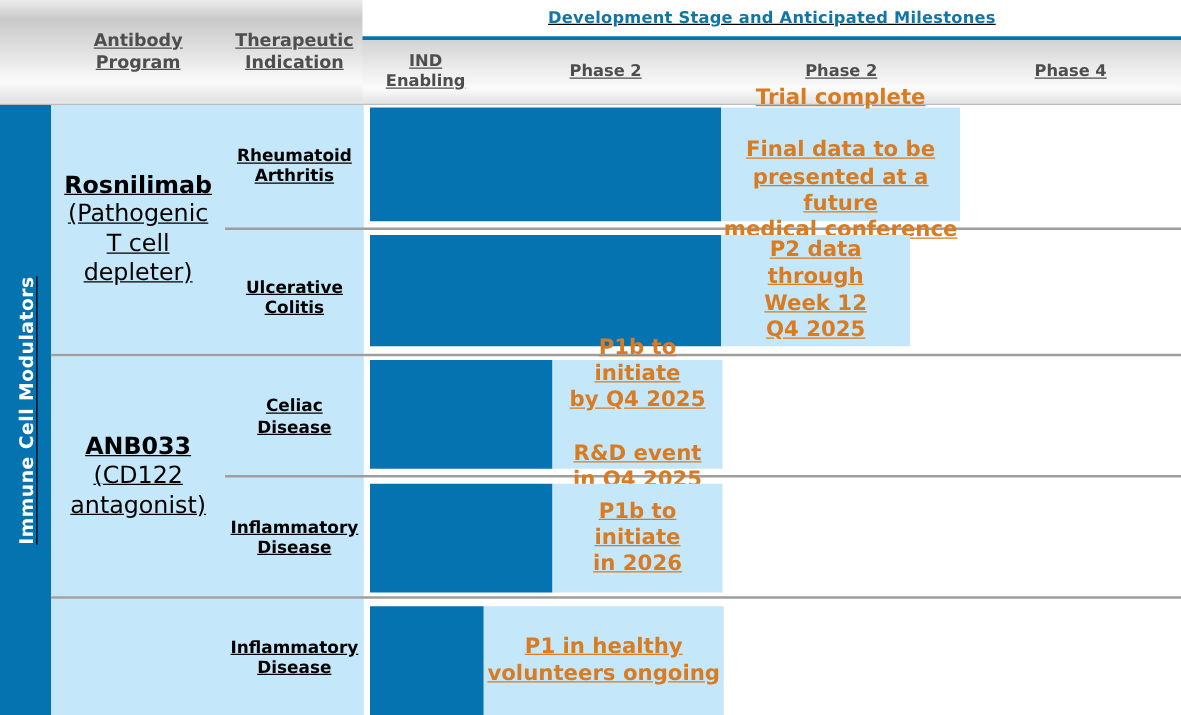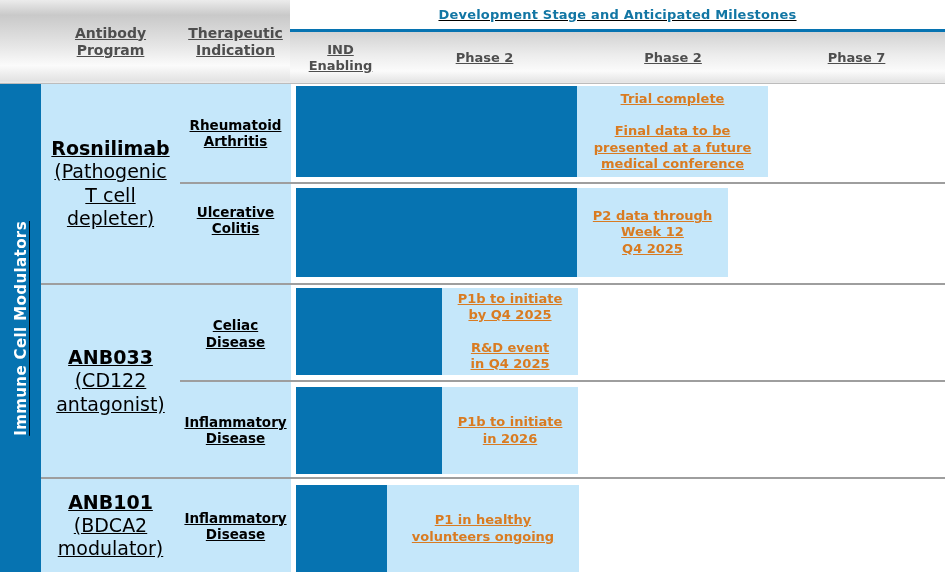--- a/index.html
+++ b/index.html
@@ -30,38 +30,38 @@
   .gcell{left:41px;width:250px;background:#c5e7fa;}
   .prog{left:41px;width:139px;color:#000;font-size:19px;line-height:1.22;}
   .prog .pname{font-weight:bold;}
   .ind{left:180px;width:111px;color:#000;font-weight:bold;font-size:13.5px;line-height:1.22;}
 
   
   .line{height:2px;background:#9e9e9e;}
 
   
   .bar{background:#0673b1;}
-  .mbox{background:#c5e7fa;color:#d97b21;font-weight:bold;font-size:13px;line-height:1.25;}
+  .mbox{background:#c5e7fa;color:#d97b21;font-weight:bold;font-size:17px;line-height:1.25;}
 </style>
 </head>
 <body>
 
 <div class="stage">
 
   <div class="abs hdr-grad hdr-left"></div>
   <div class="abs title-wrap center">
     <span class="chart-title">Development Stage and Anticipated Milestones</span>
   </div>
   <div class="abs blue-line"></div>
   <div class="abs hdr-right">
     <div class="abs scol center pre" style="left:0;width:101px">IND
 Enabling</div>
     <div class="abs scol center pre" style="left:101px;width:187px">Phase 2</div>
     <div class="abs scol center pre" style="left:288px;width:190px">Phase 2</div>
-    <div class="abs scol center pre" style="left:478px;width:177px">Phase 7</div>
+    <div class="abs scol center pre" style="left:478px;width:177px">Phase 4</div>
   </div>
   <div class="abs hcol center pre" style="left:41px;width:139px">Antibody
 Program</div>
   <div class="abs hcol center pre" style="left:180px;width:111px">Therapeutic
 Indication</div>
   <div class="abs hdr-hairline"></div>
 
   <div class="abs sidebar center">
     <span class="sidebar-text">Immune Cell Modulators</span>
   </div>
@@ -73,29 +73,24 @@
   <div class="abs prog center" style="top:84px;height:199px">
     <div><span class="pname">Rosnilimab</span><br>
     <span class="pre">(Pathogenic
 T cell depleter)</span></div>
   </div>
   <div class="abs prog center" style="top:285px;height:192px">
     <div><span class="pname">ANB033</span><br>
     <span class="pre">(CD122
 antagonist)</span></div>
   </div>
-  <div class="abs prog center" style="top:479px;height:93px">
-    <div><span class="pname">ANB101</span><br>
-    <span class="pre">(BDCA2
-modulator)</span></div>
-  </div>
 
   <div class="abs ind center pre" style="top:84px;height:98px">Rheumatoid
 Arthritis</div>
-  <div class="abs ind center pre" style="top:181px;height:78px">Ulcerative
+  <div class="abs ind center pre" style="top:199px;height:78px">Ulcerative
 Colitis</div>
   <div class="abs ind center pre" style="top:287px;height:93px">Celiac
 Disease</div>
   <div class="abs ind center pre" style="top:383px;height:94px">Inflammatory
 Disease</div>
   <div class="abs ind center pre" style="top:480px;height:92px">Inflammatory
 Disease</div>
 
   <div class="abs line" style="left:180px;top:182px;width:765px"></div>
   <div class="abs line" style="left:41px;top:283px;width:904px"></div>

